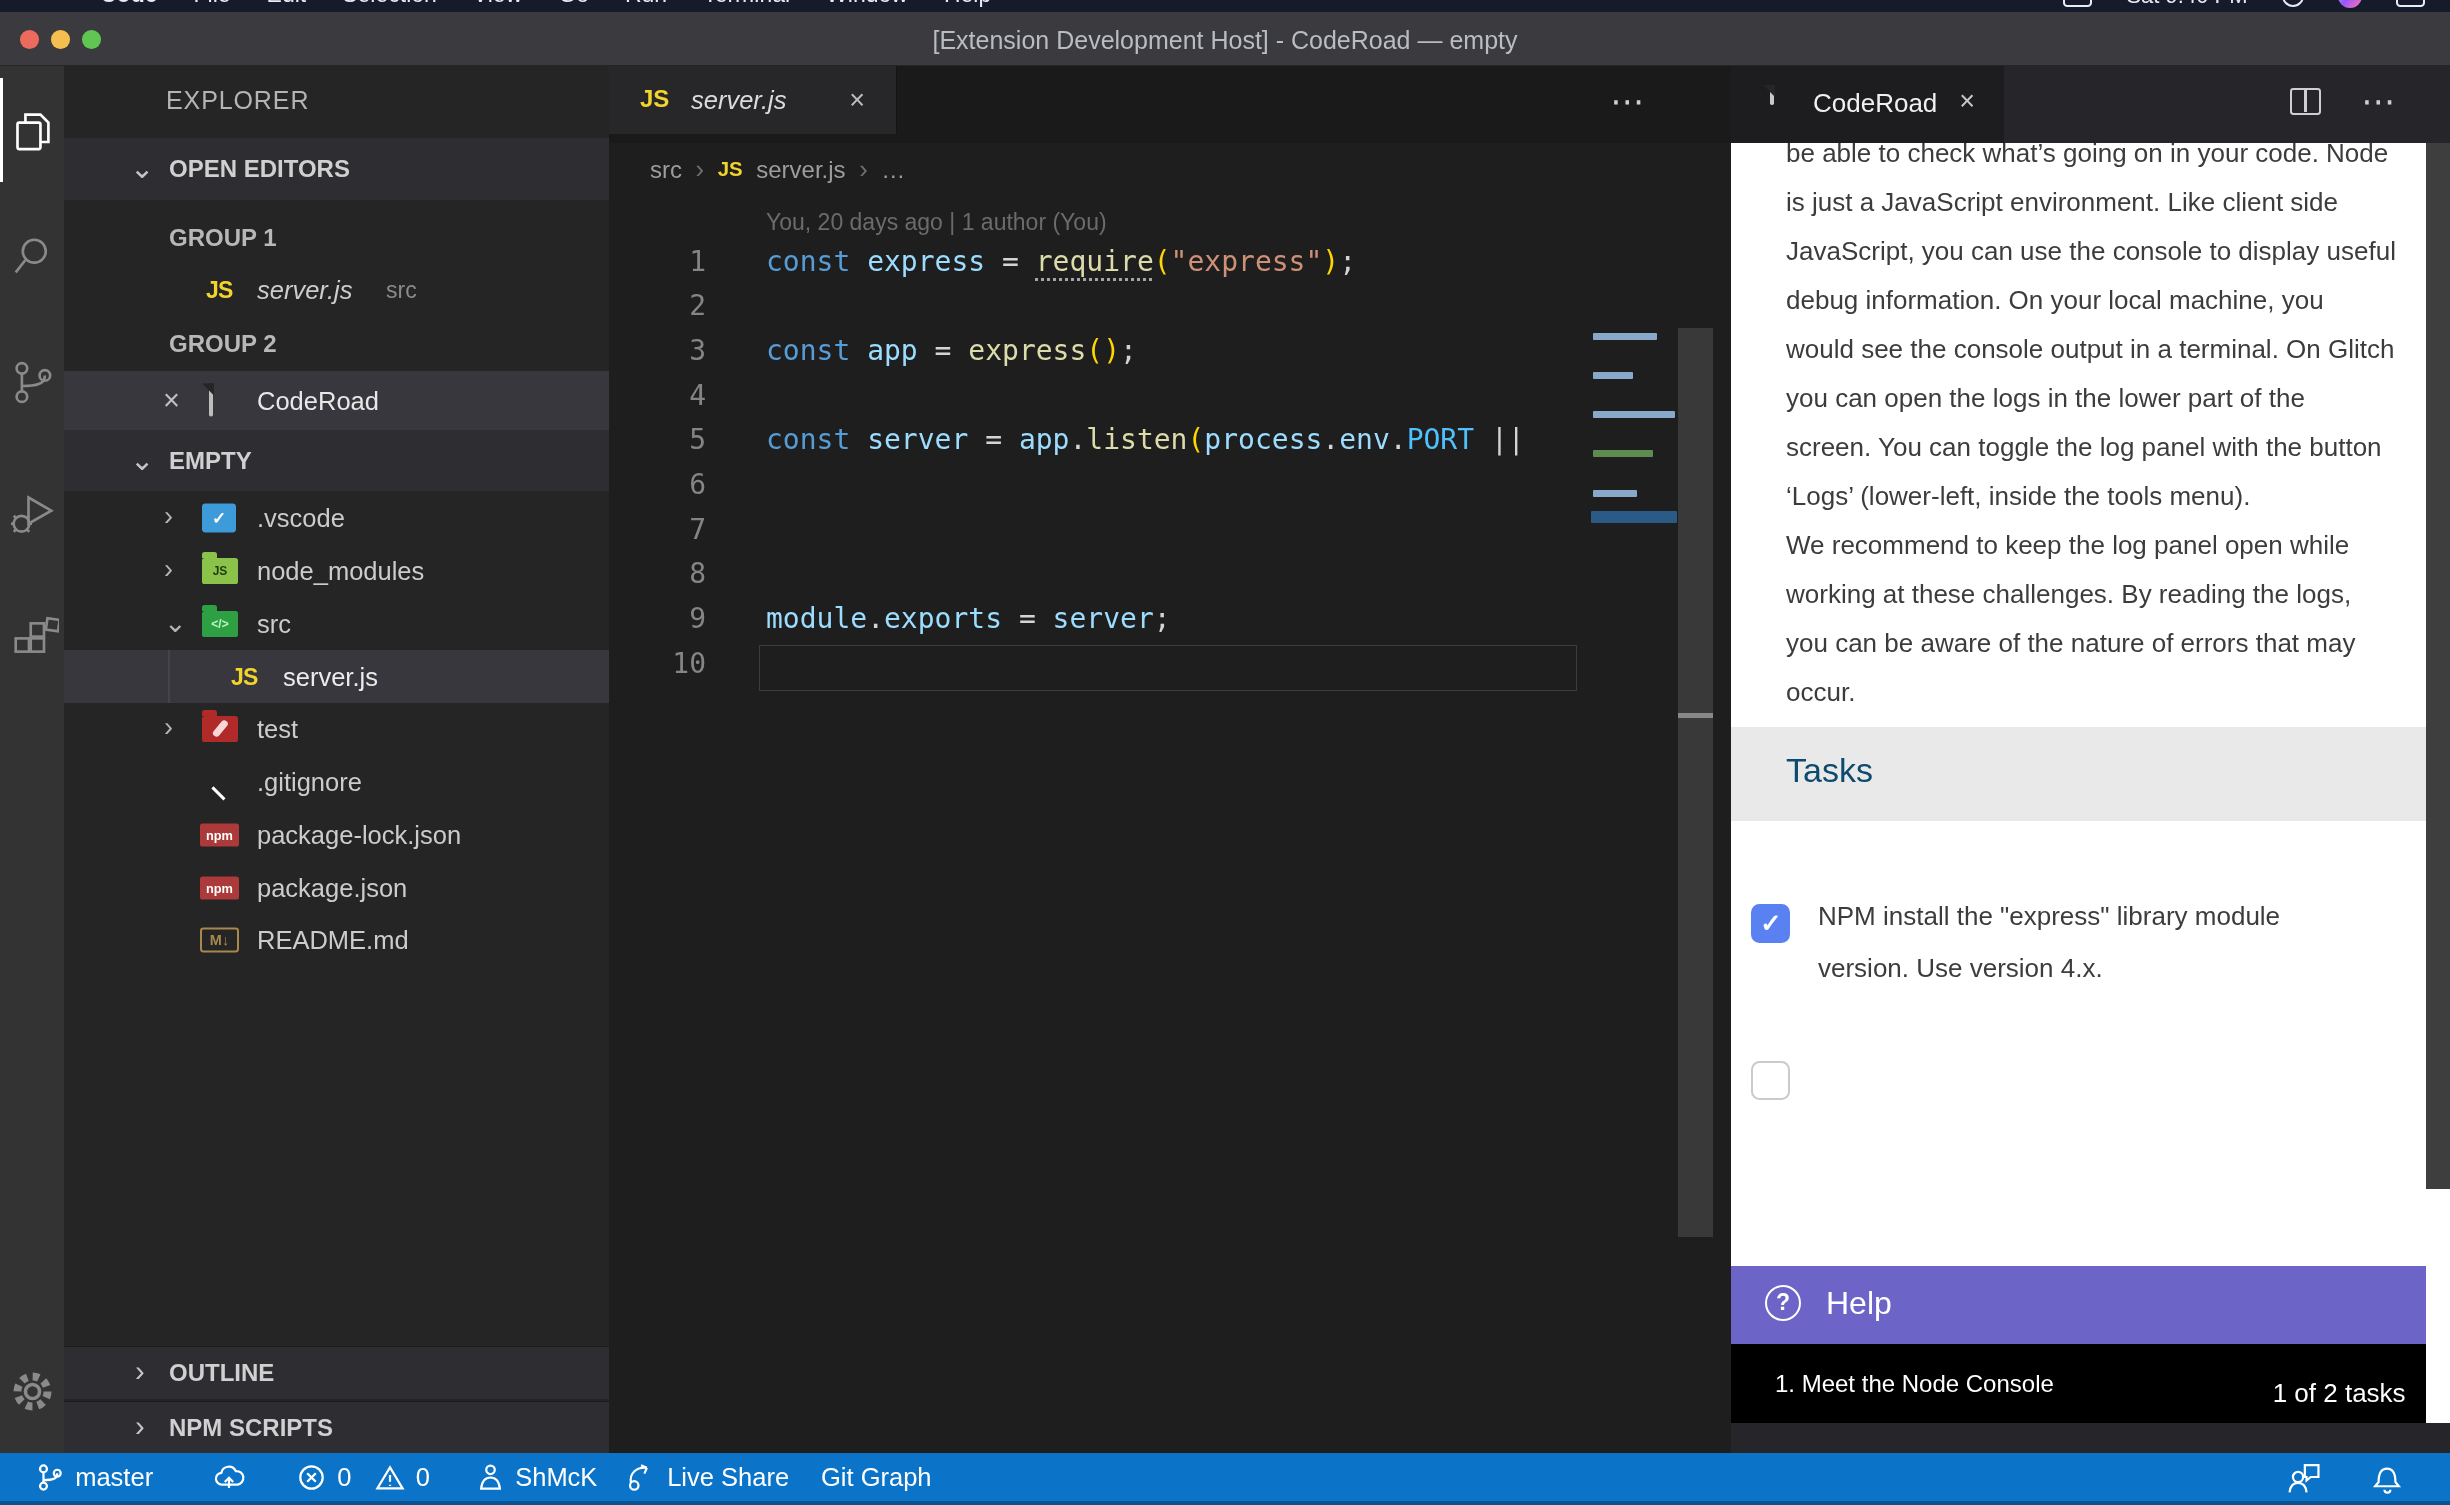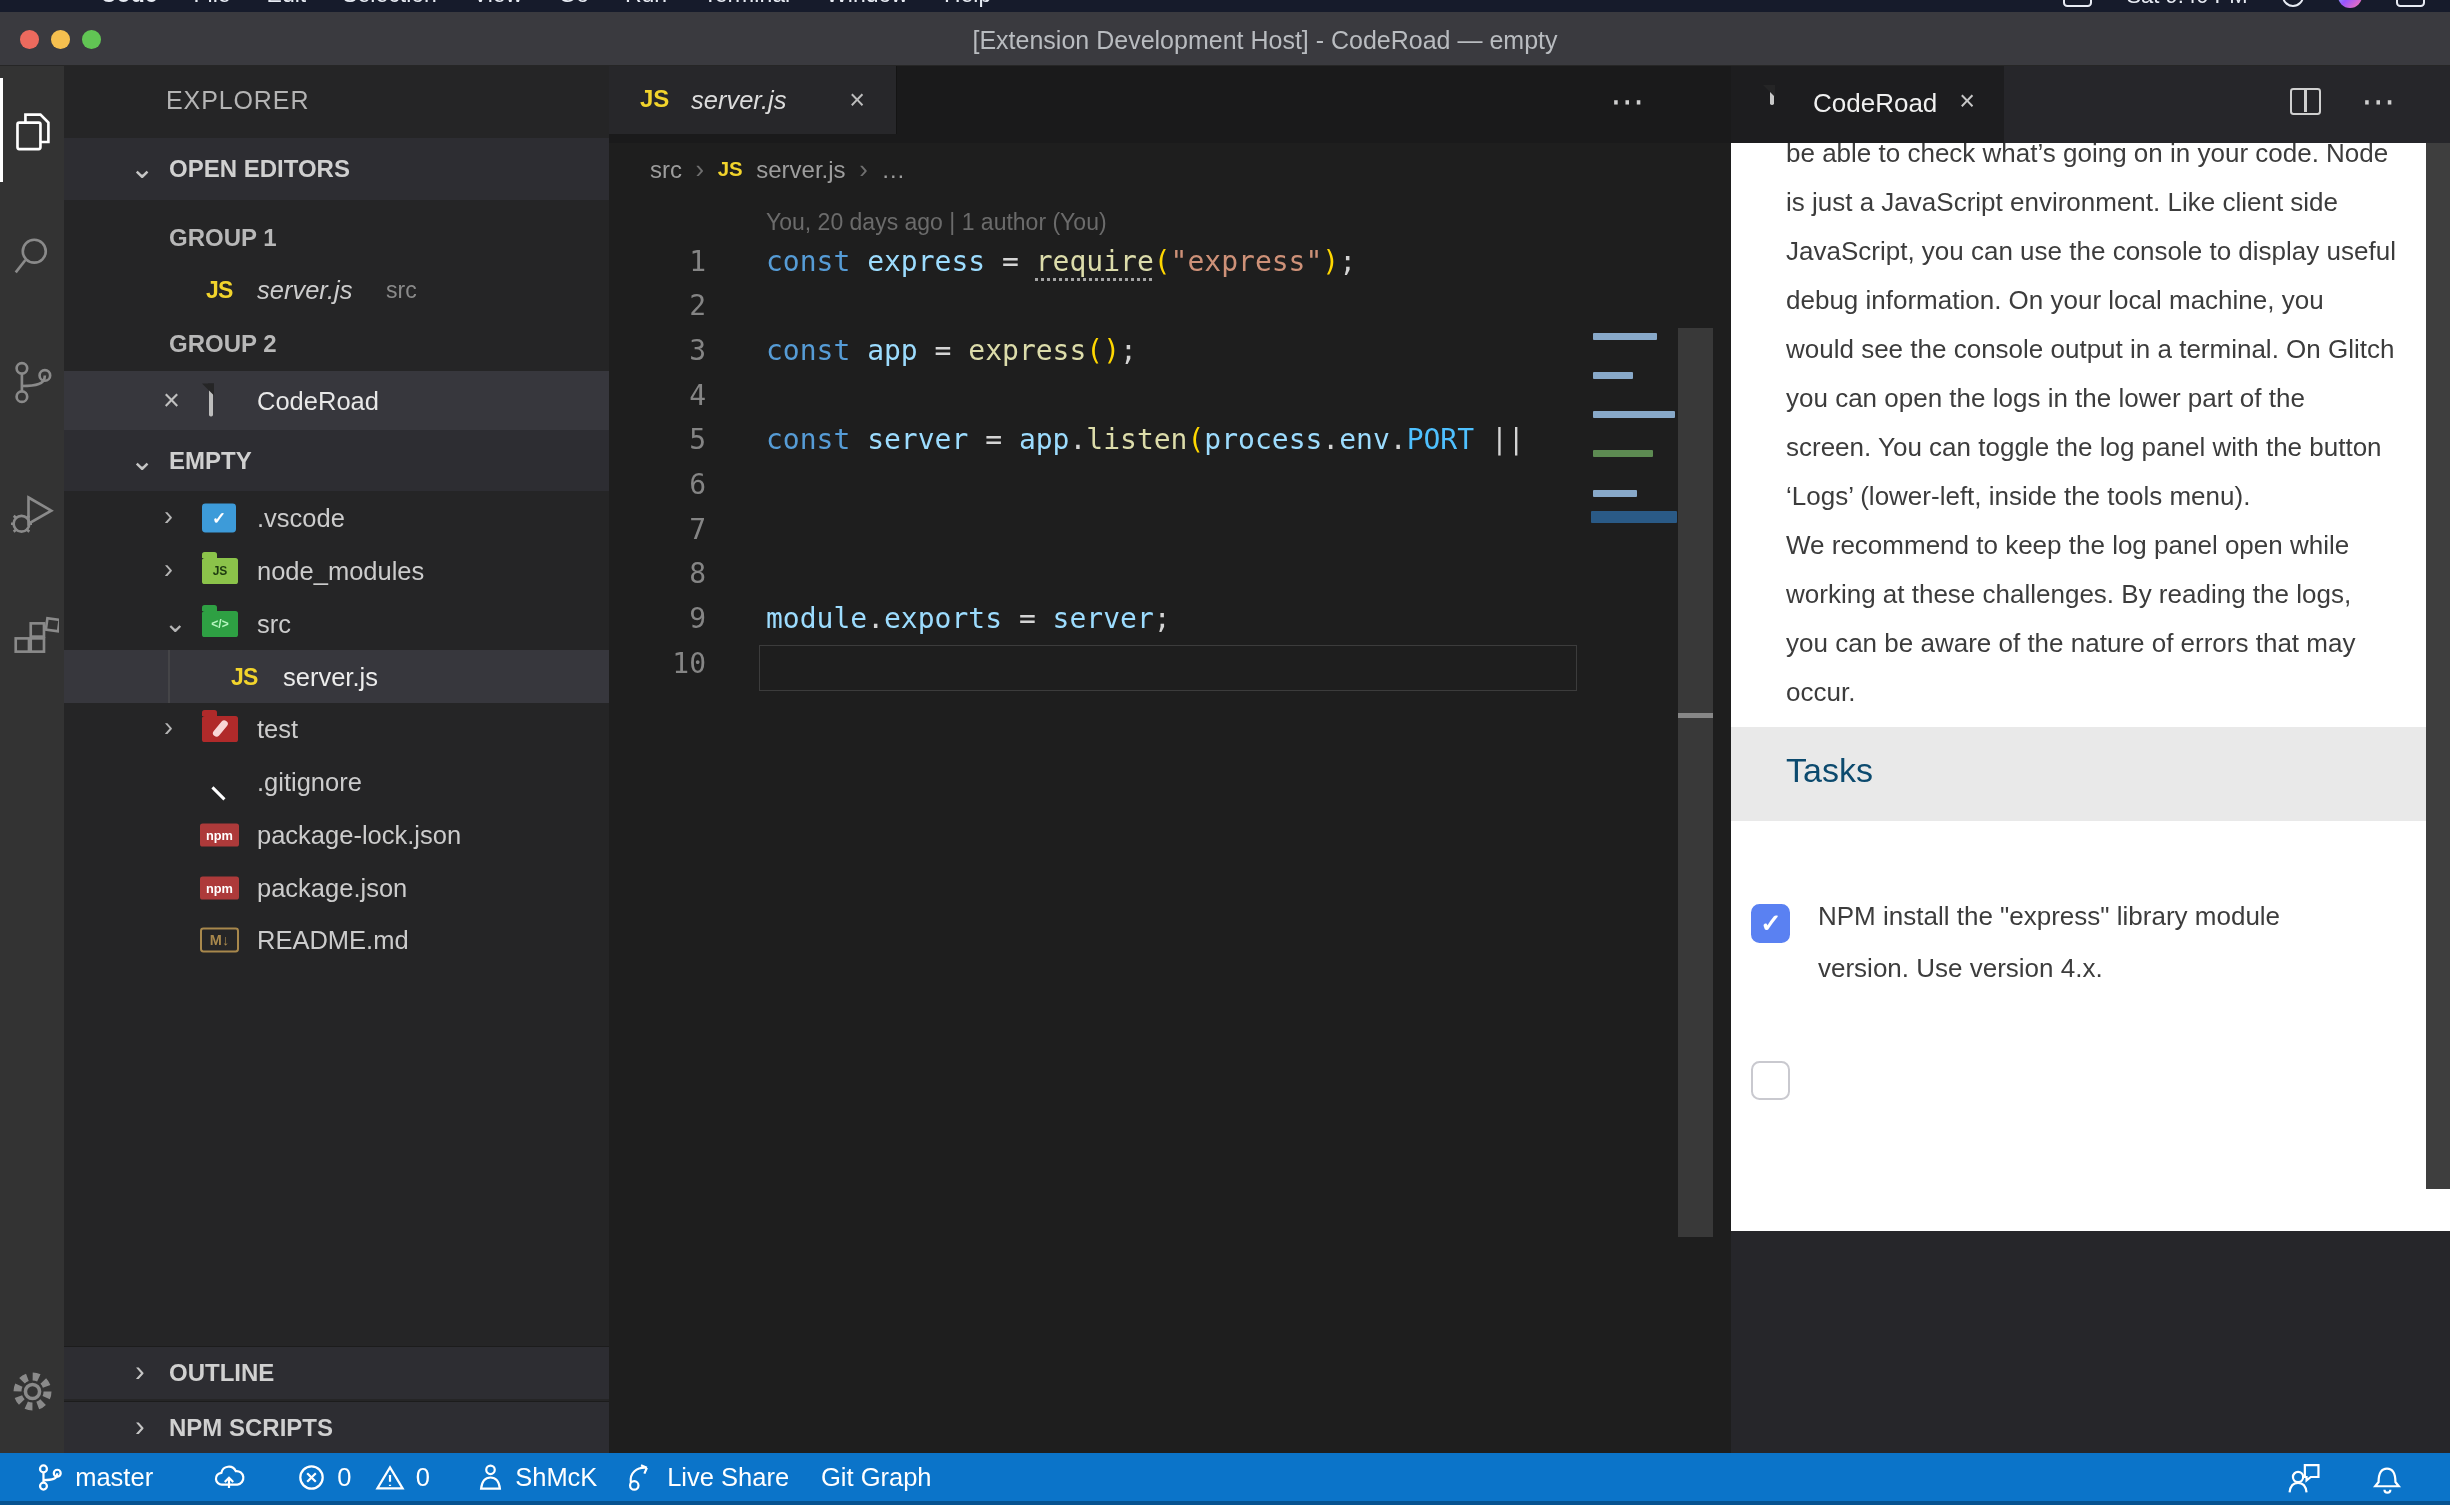--- a/index.html
+++ b/index.html
@@ -16,21 +16,21 @@
   .menubar .mright { position:absolute; right:25.5px; top:-17px; display:flex; gap:34px;
              align-items:center; font-size:22px; color:#e8ecf4; }
   .menubar .mright .mi { width:29px; height:22px; border:2.6px solid #e8ecf4; border-radius:4.3px; }
   .menubar .mright .mi.round { border-radius:50%; width:24px; height:24px;
              background:linear-gradient(135deg,#7fd,#95f,#f7a); border:none; }
   .menubar .mright .loupe { width:22px; height:22px; border:2.6px solid #e8ecf4; border-radius:50%;
              position:relative; background:transparent; }
 
   
   .titlebar { position:absolute; left:0; top:12px; width:2450px; height:54px;
-              background:#3a3a3f; border-bottom:1.7px solid #262626; z-index:39;padding-left:40px; }
+              background:#3a3a3f; border-bottom:1.7px solid #262626; z-index:39; }
   .tl { position:absolute; top:18px; width:18.7px; height:18.7px; border-radius:50%; }
   .tl.red{ left:20.4px; background:#ec6a5e;} .tl.yel{ left:51px; background:#f5bf4f;}
   .tl.grn{ left:82px; background:#61c554;}
   .titlebar .ttext { position:absolute; width:100%; text-align:center; top:13.6px;
               font-size:25px; color:#b9bcc0; }
 
   
   .activitybar { position:absolute; left:0; top:66px; width:64px; height:1387px; background:#333333; }
   .ab-item { position:absolute; left:0; width:64px; height:104px; display:flex;
              align-items:center; justify-content:center; }
@@ -112,21 +112,21 @@
   .panel { position:absolute; left:1731px; top:66px; width:719px; height:1387px; background:#26262a; }
   .ptabbar { position:absolute; left:0; top:0; width:719px; height:77px; background:#26262a; }
   .ptab { position:absolute; left:0; top:0; width:273px; height:77px; background:#1d1d1f; }
   .ptab .pf { position:absolute; left:39px; top:22px; }
   .ptab .pname { position:absolute; left:82px; top:22px; font-size:26px; color:#f0f0f0; }
   .ptab .tx { position:absolute; right:29px; top:20.4px; font-size:27px; color:#c8c8c8; }
   .ptabbar .split { position:absolute; right:129px; top:22px; width:31px; height:27px;
           border:2.6px solid #cfcfcf; border-radius:3.4px; }
   .ptabbar .split::after { content:""; position:absolute; left:12px; top:0; width:2.6px; height:22px; background:#cfcfcf; }
   .ptabbar .more { position:absolute; right:53px; top:15.3px; font-size:34px; color:#cfcfcf; letter-spacing:1.7px; }
-  .webview { position:absolute; left:0; top:77px; width:719px; height:1088px; background:#ffffff; overflow:hidden; }
+  .webview { position:absolute; left:0; top:77px; width:719px; height:1280px; background:#ffffff; overflow:hidden; }
   .wv-scroll { position:absolute; left:695px; top:0; width:24px; height:1310px; background:#ffffff; }
   .wv-scroll .thumb { position:absolute; left:0; top:0; width:24px; height:1046px; background:#3e3e3e; }
   .wv-p { position:absolute; left:55px; top:-13.6px; width:621px; font-size:26px; line-height:49px;
           color:#3c3c3c; white-space:pre-line; }
   .tasks-band { position:absolute; left:0; top:584px; width:695px; height:94px; background:#e9e9e9; }
   .tasks-band .t { position:absolute; left:55px; top:24px; font-size:34px; color:#0c4a6e; }
   .task-row { position:absolute; left:0; width:695px; }
   .task-row .cb { position:absolute; left:20.4px; width:39px; height:39px; border:2.6px solid #c9c9cf;
           border-radius:8.5px; background:#fff; }
   .task-row .cb.on { background:#5a81f2; border-color:#5a81f2; color:#fff; font-size:25.5px; font-weight:bold;

